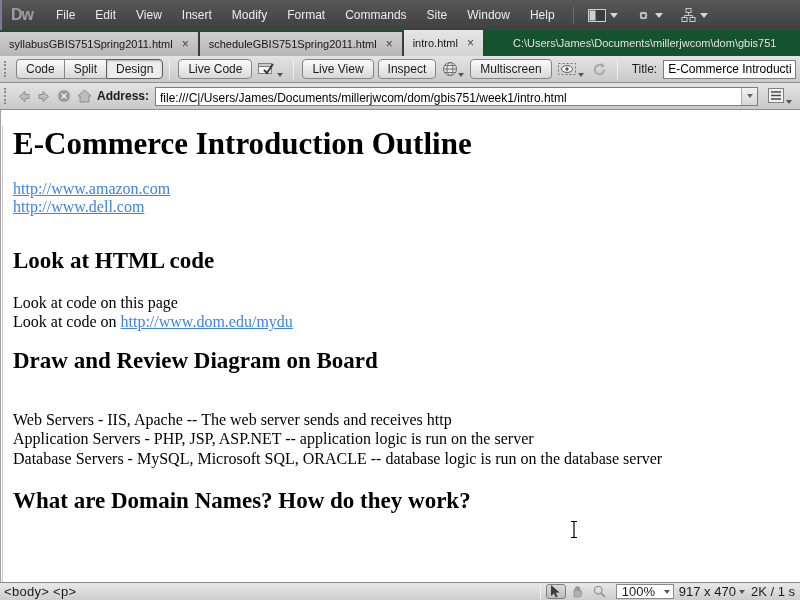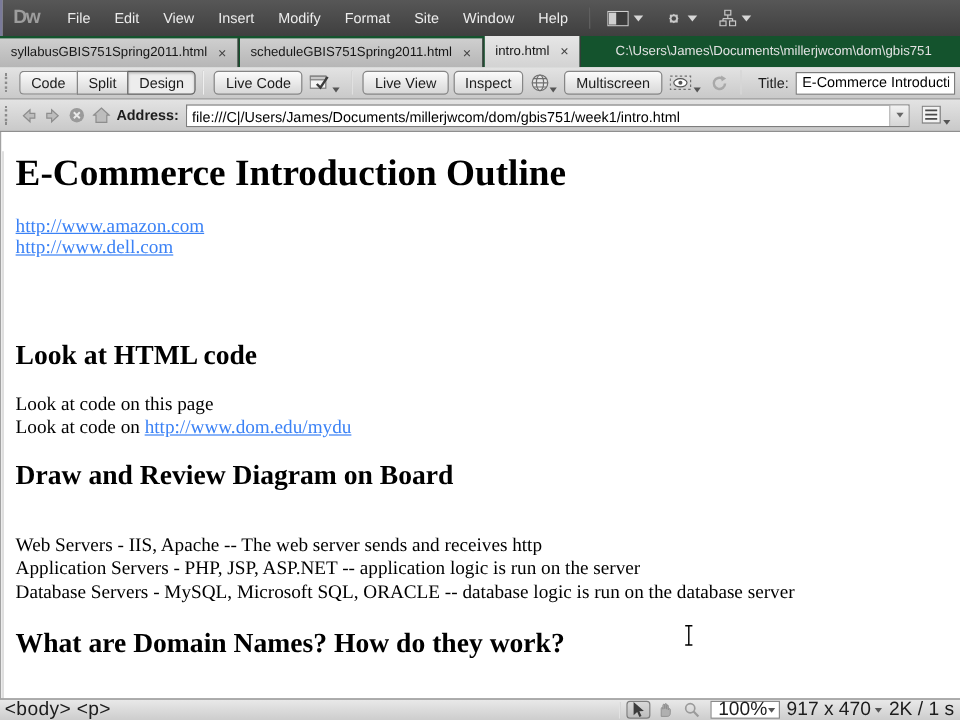--- a/index.html
+++ b/index.html
@@ -60,32 +60,32 @@
 
   
   #doc { position:absolute; top:110px; bottom:18px; left:0; right:0; background:#fff;
     border-left:1px solid #a2a2a2; overflow:hidden; }
   #doc-inner { height:100%; border-left:1px solid #cbcbcb; margin-left:1px; padding-left:10px; padding-right:8px;
     font-family:"Liberation Serif", serif; color:#000; position:relative; }
   #doc h1 { font-size:31px; line-height:36px; margin-top:16px; font-weight:bold; }
   #doc h2 { font-size:23px; line-height:26px; font-weight:bold; }
   #h2-review { margin-top:17px; }
   #links-para { margin-top:18px; font-size:16px; line-height:18px; }
-  #h2-html { margin-top:67px; }
+  #h2-html { margin-top:32px; }
   #code-para { margin-top:19px; font-size:16px; line-height:19px; }
   #h2-diagram { margin-top:17px; }
   #diagram-para { margin-top:17px; font-size:16px; line-height:19.2px; }
   #h2-domain { margin-top:20px; }
   a.doclink { color:#3b82f6; text-decoration:underline; }
   #text-cursor { position:absolute; left:566px; top:394px; }
 
   
   #statusbar { position:absolute; bottom:0; left:0; right:0; height:18px;
     background:linear-gradient(#e9e9e9,#cdcdcd); border-top:1px solid #8a8a8a;
-    display:flex; align-items:center; font-size:16px; color:#1c1c1c; }
+    display:flex; align-items:center; font-size:13px; color:#1c1c1c; }
   .tagsel { padding-left:4px; letter-spacing:0.3px; }
   .sb-right { margin-left:auto; display:flex; align-items:center; height:100%; }
   .sb-sep { width:1px; height:14px; background:#9b9b9b; border-right:1px solid #f0f0f0; margin:0 4px; }
   .sb-tool { width:20px; height:15px; display:flex; align-items:center; justify-content:center; border-radius:3px; margin:0 1px; }
   .sb-tool.selected { border:1px solid #7e7e7e; background:linear-gradient(#d9d9d9,#bdbdbd); }
   .zoom-box { display:flex; align-items:center; height:15px; border:1px solid #8a8a8a; background:#fff;
     margin:0 5px; padding-left:5px; width:58px; justify-content:space-between; }
   .zoom-box .css-down-arrow{ border-top-color:#555; margin-right:3px; border-left-width:3px; border-right-width:3px; border-top-width:4px; }
   .dim-group { display:flex; align-items:center; gap:3px; margin-right:6px; }
   .dim-group .css-down-arrow{ border-top-color:#555; border-left-width:3px; border-right-width:3px; border-top-width:4px; }
@@ -95,20 +95,21 @@
 <body>
 
 <div id="menubar">
   <span class="dw-logo">Dw</span>
   <span class="menu-item">File</span>
   <span class="menu-item">Edit</span>
   <span class="menu-item">View</span>
   <span class="menu-item">Insert</span>
   <span class="menu-item">Modify</span>
   <span class="menu-item">Format</span>
+  <span class="menu-item">Commands</span>
   <span class="menu-item">Site</span>
   <span class="menu-item">Window</span>
   <span class="menu-item">Help</span>
   <span class="mb-sep"></span>
   <span class="mb-iconbtn">
     <svg width="18" height="13" viewBox="0 0 18 13">
       <rect x="0.5" y="0.5" width="17" height="12" fill="#3c3c3c" stroke="#cfcfcf"></rect>
       <rect x="1.5" y="1.5" width="6" height="10" fill="#cfcfcf"></rect>
     </svg>
     <span class="css-down-arrow"></span>

